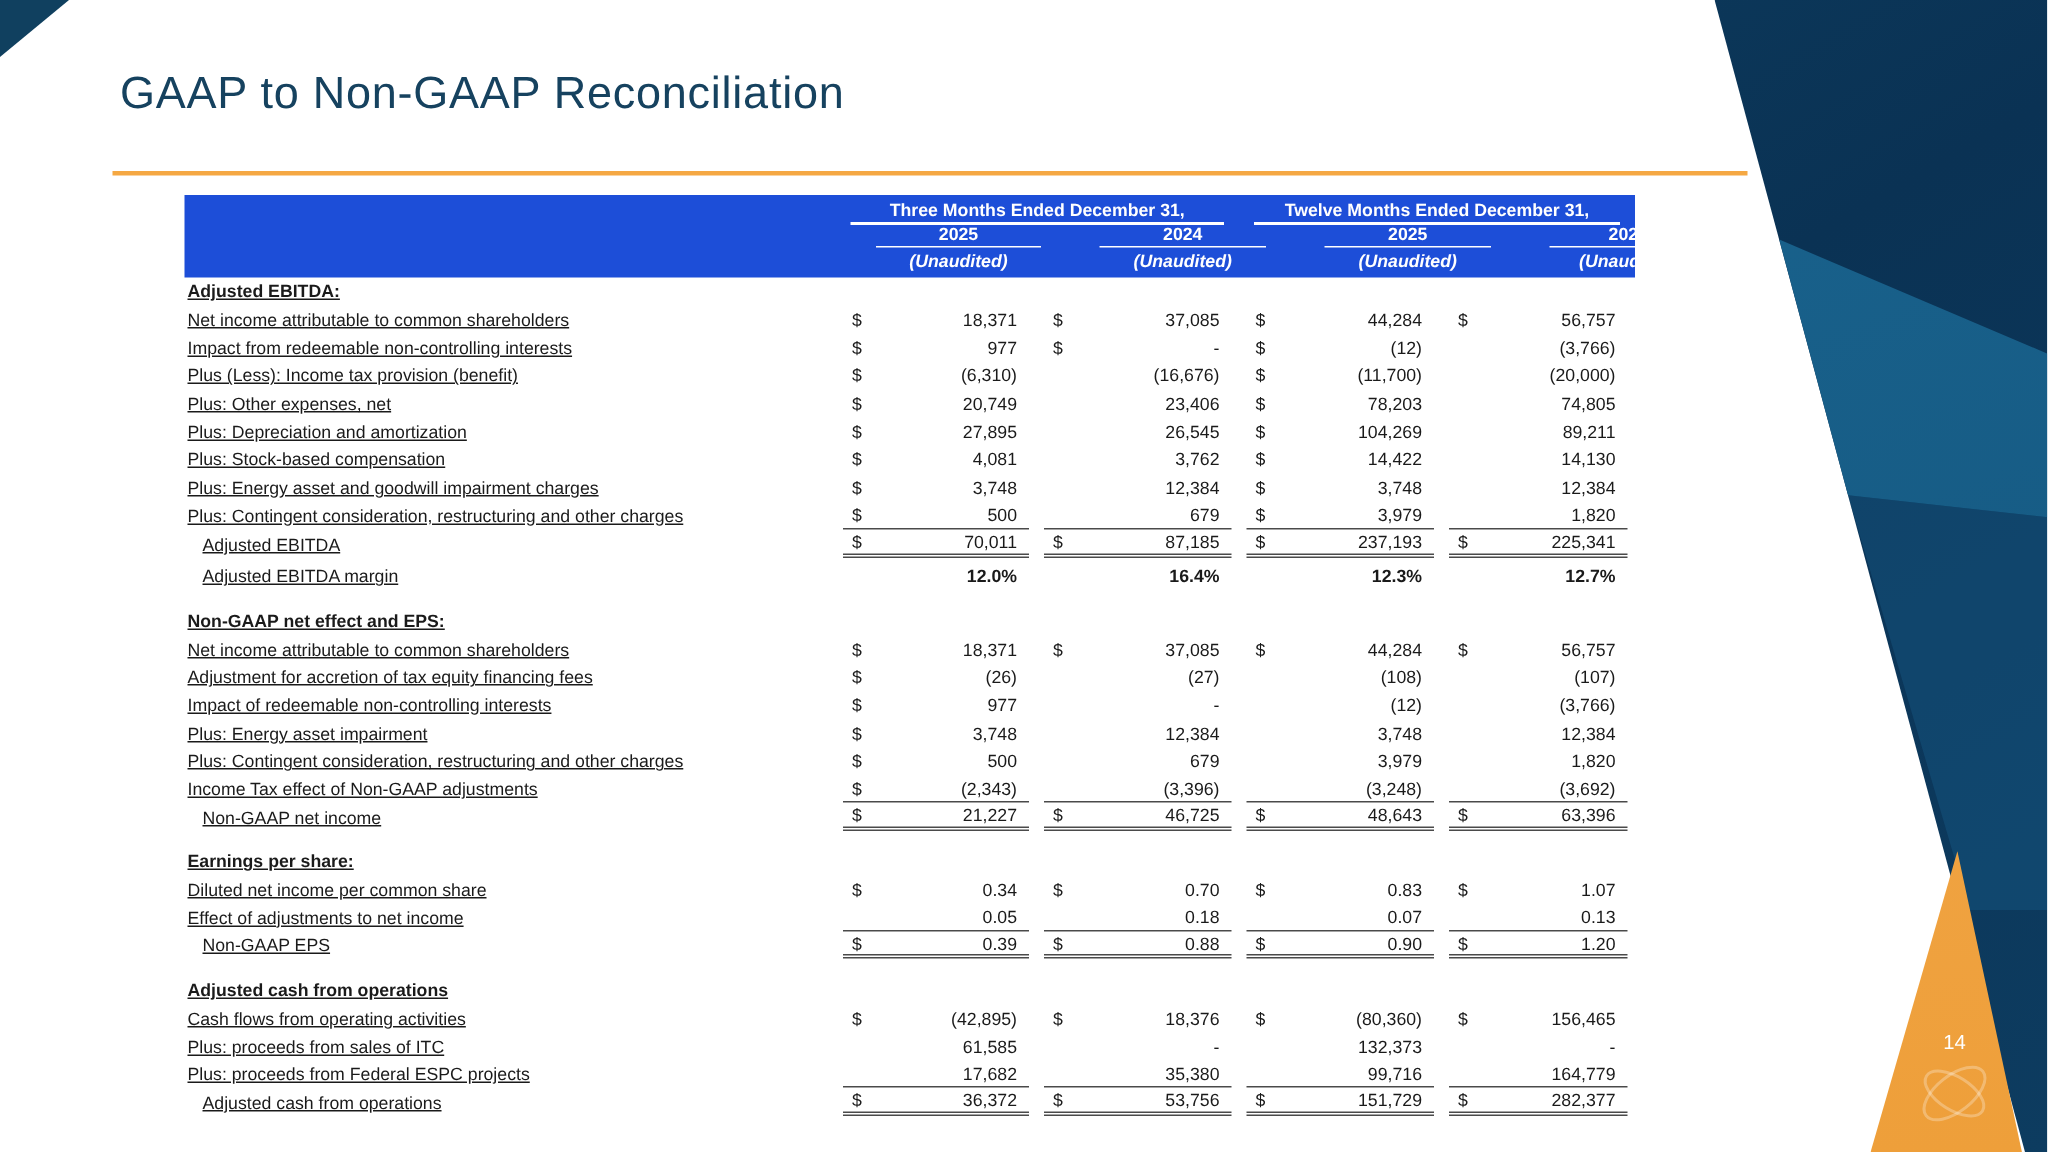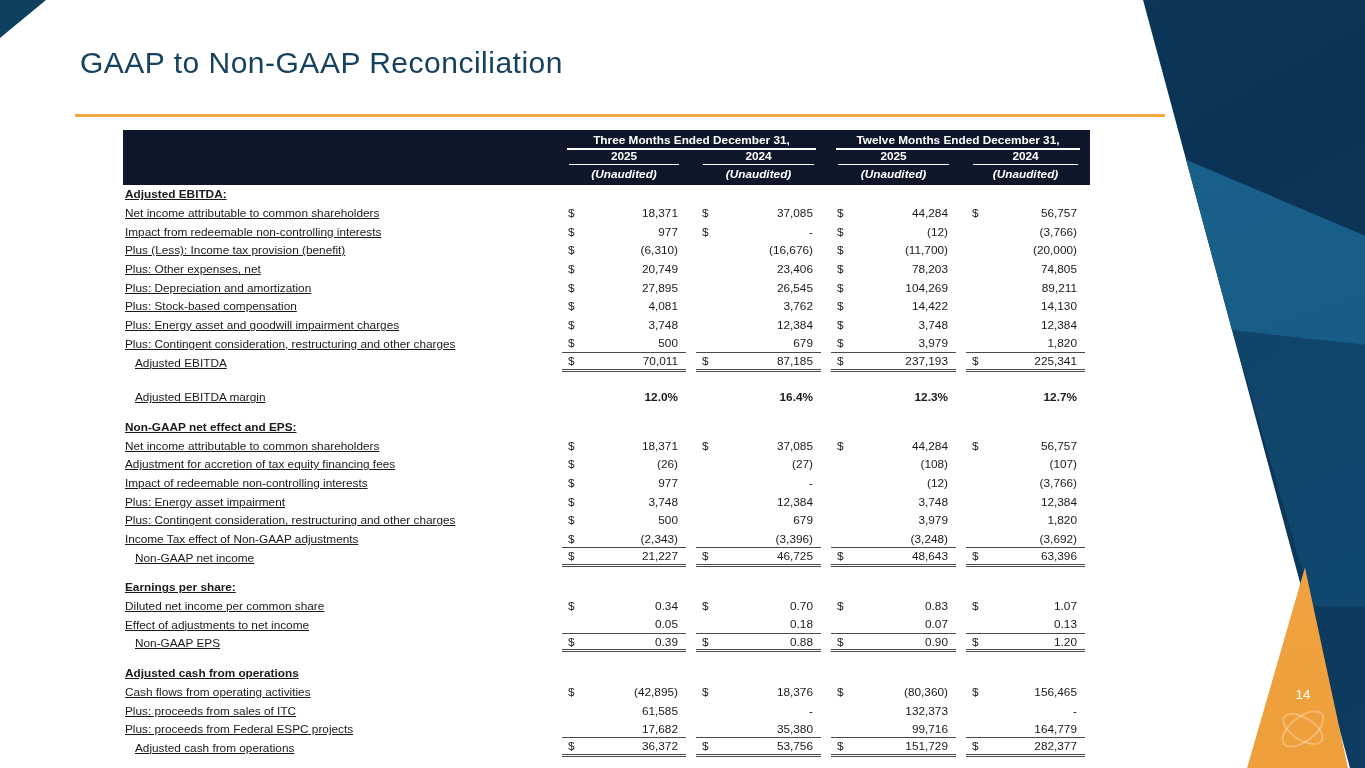--- a/index.html
+++ b/index.html
@@ -27,38 +27,38 @@
   
   .title { position:absolute; left:80px; top:46px; font-size:30px; color:#16425F;
     letter-spacing:0.5px; white-space:nowrap; }
   .title-rule { position:absolute; left:75px; top:114px; width:1090px; height:3px;
     background:#F5A843; }
 
   
   .tbl { position:absolute; left:123px; top:130px; width:967px; font-size:11.8px; color:#1a1a1a; }
   .grid { display:grid; grid-template-columns:434px 134px 135px 135px 129px; align-items:center; }
 
-  .thead { background:#0f172a; color:#fff; font-weight:bold; padding:3px 0 4px 0; }
-  .thead .grid { height:16px; }
+  .thead { background:#1d4ed8; color:#fff; font-weight:bold; padding:3px 0 4px 0; }
+  .thead .grid { height:16px;gap:15px; }
   .grp-grid { display:grid; grid-template-columns:434px 269px 264px; align-items:center; height:16px; }
   .grp { text-align:center; margin:0 10px; border-bottom:2px solid #fff; padding-bottom:1px; white-space:nowrap; }
   .yr  { text-align:center; margin:0 12px; border-bottom:1.5px solid #fff; padding-bottom:1px; }
   .unaud { text-align:center; margin:0 12px; padding-top:1px;font-style:italic; }
 
   .row { min-height:18.7px; }
   .lbl { padding-left:2px; white-space:nowrap;text-decoration:underline; }
   .lbl.ind { padding-left:12px; }
   .sec .lbl { font-weight:bold; }
   .num { display:flex; justify-content:space-between; align-items:center;
          margin:0 5px; padding:1px 8px 1px 6px; height:18px; }
   .num .cur { text-align:left; }
   .num .val { text-align:right; }
   .row.pretotal .num { border-bottom:1px solid #4a4a4a; }
   .row.total .num { border-bottom:3px double #4a4a4a; }
-  .row.margin { margin-top:16px; }
+  .row.margin { margin-top:3px; }
   .row.margin .num .val { font-weight:bold; }
   .gap { height:11px; }
 </style>
 </head>
 <body>
 
 <div class="slide">
 
   <div class="deco deco-navy"></div>
   <div class="deco deco-band1"></div>

